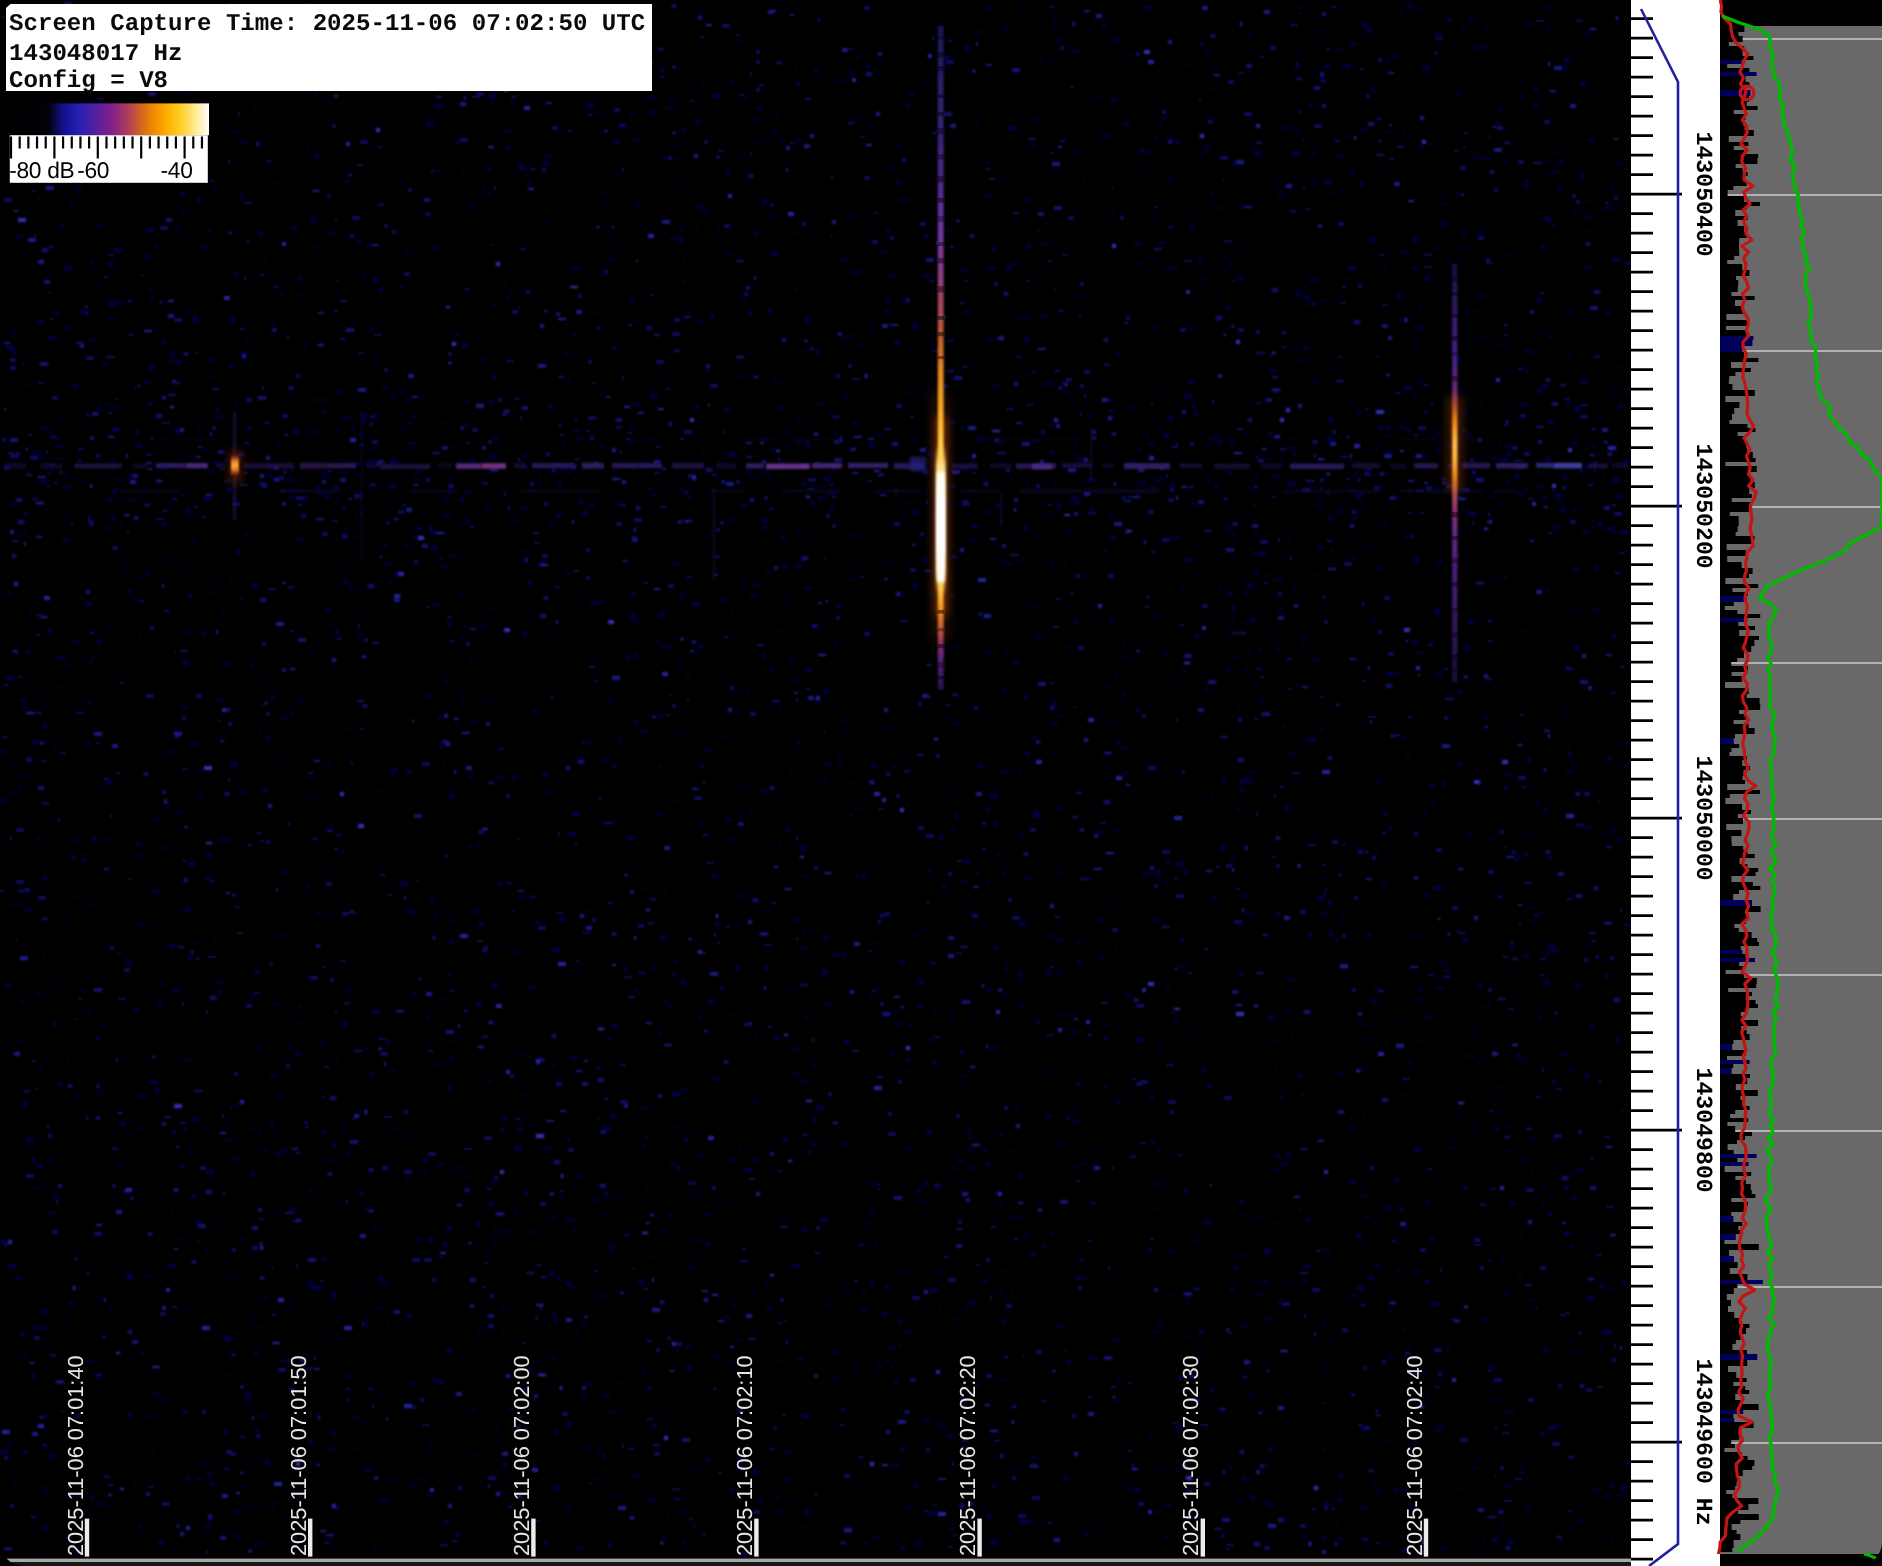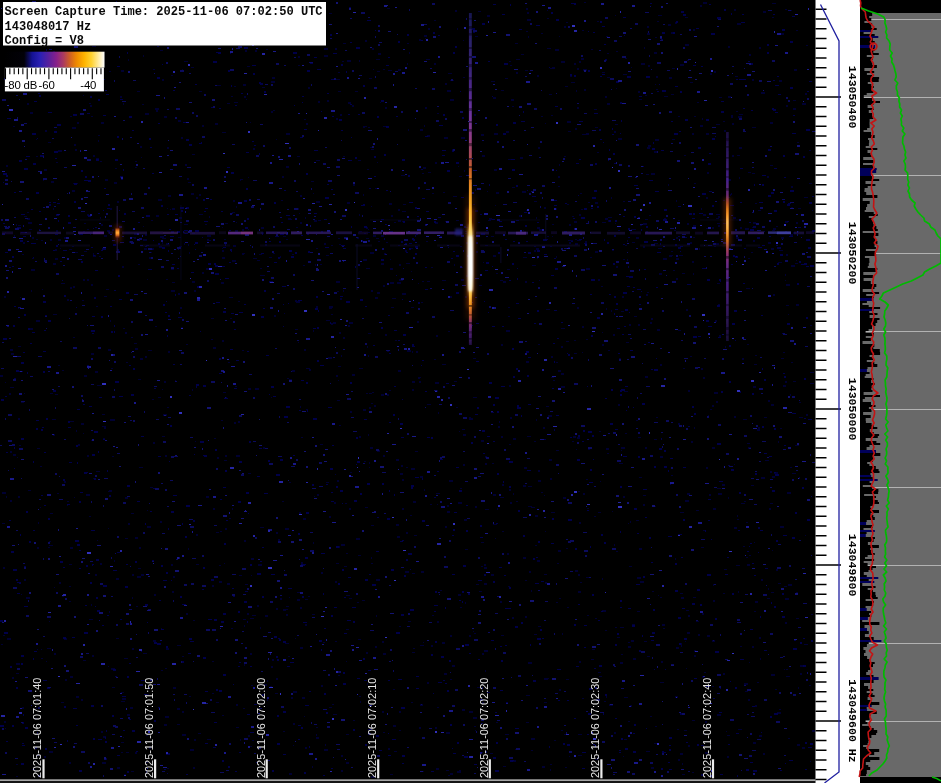--- a/index.html
+++ b/index.html
@@ -1,15 +1,15 @@
 <!DOCTYPE html>
 <html><head><meta charset="utf-8"><title>Spectrum</title>
 <style>
 html,body{margin:0;padding:0;background:#000;}
-#wrap{position:relative;width:941px;height:783px;overflow:hidden;}
+#wrap{position:relative;width:941px;height:783px;overflow:hidden;border-radius:12px;}
 </style></head>
 <body>
 <div id="wrap"><svg xmlns="http://www.w3.org/2000/svg" width="941" height="783" viewBox="0 0 941 783">
       <defs>
 <linearGradient id="cbar" x1="0" y1="0" x2="1" y2="0">
  <stop offset="0" stop-color="#000000"></stop>
  <stop offset="0.20" stop-color="#020108"></stop>
  <stop offset="0.28" stop-color="#141294"></stop>
  <stop offset="0.36" stop-color="#2a20b4"></stop>
  <stop offset="0.44" stop-color="#55209e"></stop>

